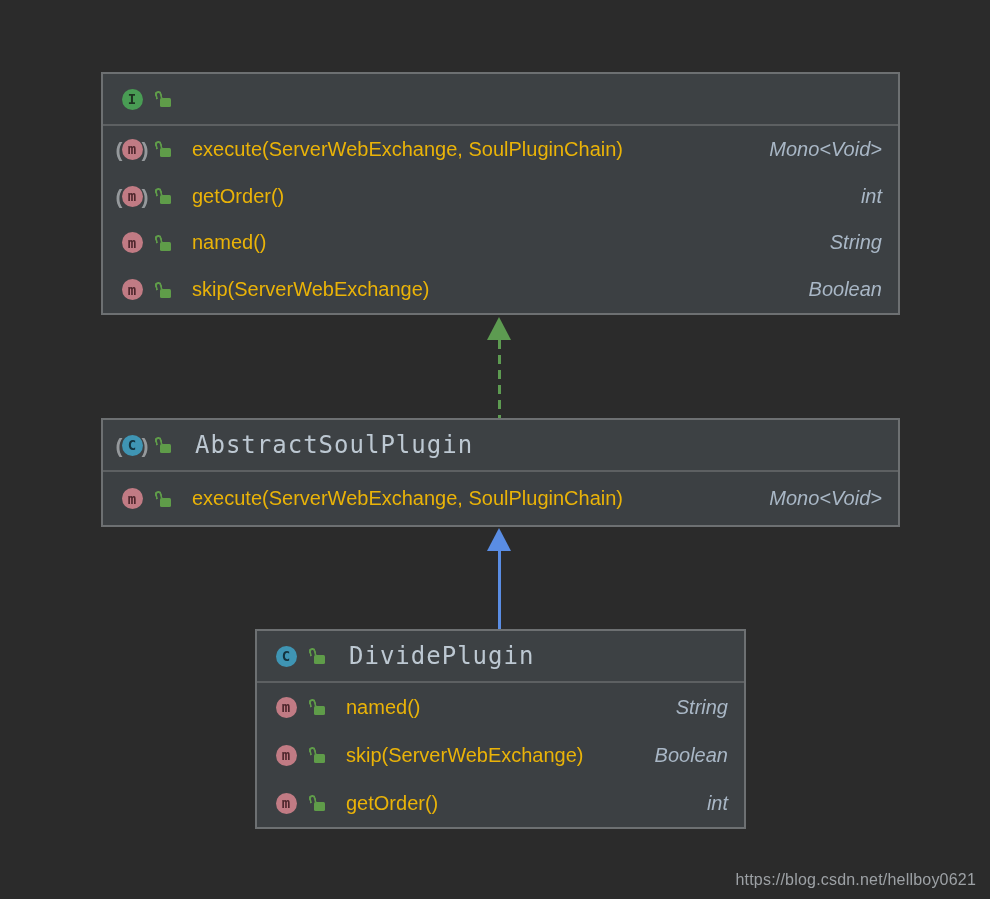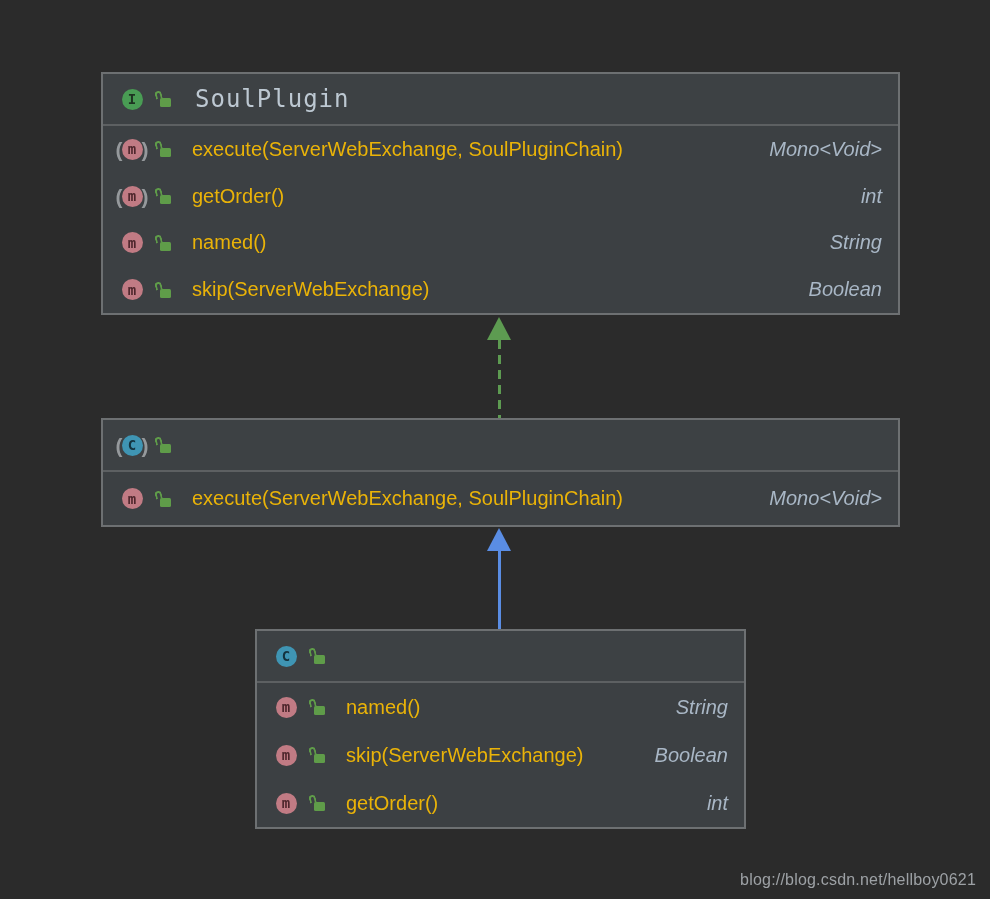--- a/index.html
+++ b/index.html
@@ -87,21 +87,20 @@
 <body>
 
 <div class="canvas">
 
   <section class="class-box" style="left:101px;top:72px;width:799px;height:243px;">
     <header class="box-header">
       <span class="icon-wrap">
         <span class="ball ball-interface">I</span>
       </span>
       <span class="lock"></span>
-      <span class="title">SoulPlugin</span>
     </header>
     <div class="box-body">
         <div class="method-row">
           <span class="icon-wrap wrapped">
             <span class="ball ball-method">m</span>
           </span>
           <span class="lock"></span>
           <span class="sig">execute(ServerWebExchange, SoulPluginChain)</span>
           <span class="ret">Mono&lt;Void&gt;</span>
         </div>
@@ -136,20 +135,21 @@
     <div class="arrow-head head-implements"></div>
     <div class="arrow-line line-implements"></div>
   </div>
 
   <section class="class-box" style="left:101px;top:418px;width:799px;height:109px;">
     <header class="box-header">
       <span class="icon-wrap wrapped">
         <span class="ball ball-class">C</span>
       </span>
       <span class="lock"></span>
+      <span class="title">AbstractSoulPlugin</span>
     </header>
     <div class="box-body">
         <div class="method-row">
           <span class="icon-wrap">
             <span class="ball ball-method">m</span>
           </span>
           <span class="lock"></span>
           <span class="sig">execute(ServerWebExchange, SoulPluginChain)</span>
           <span class="ret">Mono&lt;Void&gt;</span>
         </div>
@@ -160,20 +160,21 @@
     <div class="arrow-head head-extends"></div>
     <div class="arrow-line line-extends"></div>
   </div>
 
   <section class="class-box" style="left:255px;top:629px;width:491px;height:200px;">
     <header class="box-header">
       <span class="icon-wrap">
         <span class="ball ball-class">C</span>
       </span>
       <span class="lock"></span>
+      <span class="title">DividePlugin</span>
     </header>
     <div class="box-body">
         <div class="method-row">
           <span class="icon-wrap">
             <span class="ball ball-method">m</span>
           </span>
           <span class="lock"></span>
           <span class="sig">named()</span>
           <span class="ret">String</span>
         </div>
@@ -189,14 +190,14 @@
           <span class="icon-wrap">
             <span class="ball ball-method">m</span>
           </span>
           <span class="lock"></span>
           <span class="sig">getOrder()</span>
           <span class="ret">int</span>
         </div>
       </div>
   </section>
 
-  <span class="watermark">blog://blog.csdn.net/hellboy0621</span>
+  <span class="watermark">https://blog.csdn.net/hellboy0621</span>
 </div>
 
 </body></html>

